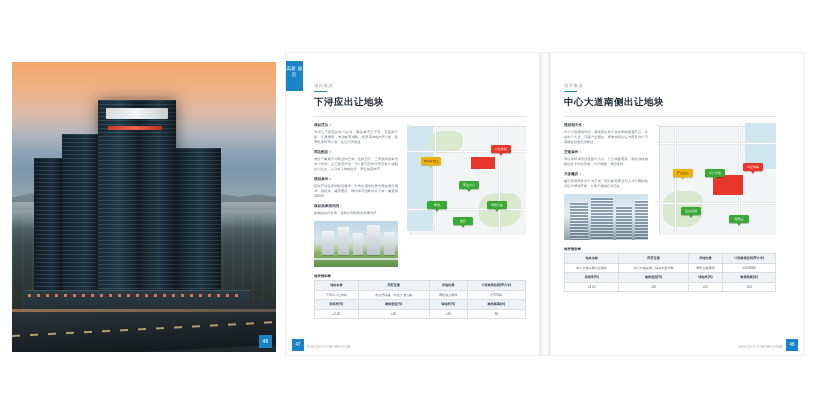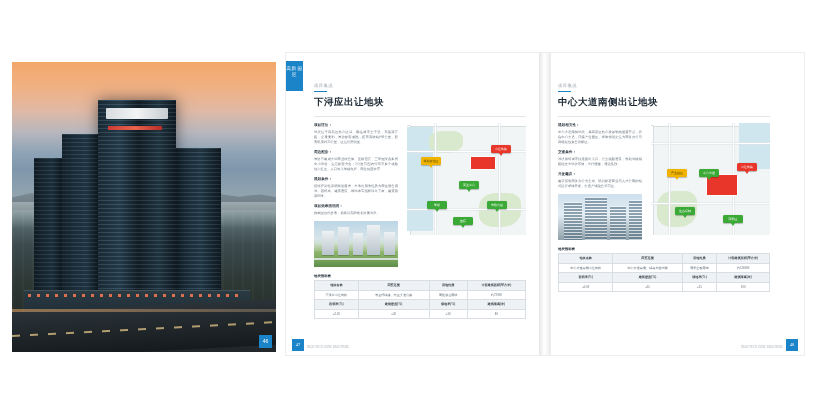--- a/index.html
+++ b/index.html
@@ -197,21 +197,20 @@
     height: 302px;
     background: #ffffff;
     box-shadow: 0 0 0 1px #eceef0;
   }
   .book-page {
     position: absolute;
     top: 0;
     width: 256px;
     height: 302px;
     background: #fff;
-    font-family: Liberation Serif, serif;
   }
   .book-page.left { left: 0; }
   .book-page.right { left: 262px; }
   .gutter {
     position: absolute;
     left: 253px; top: 0;
     width: 12px; height: 302px;
     background: linear-gradient(to right,
       rgba(0,0,0,.10), rgba(0,0,0,.02) 35%, #ffffff 50%, rgba(0,0,0,.03) 65%, rgba(0,0,0,.09));
   }
@@ -225,21 +224,21 @@
     color: #fff;
     font-size: 4.5px;
     line-height: 6px;
     text-align: center;
     padding-top: 5px;
     box-sizing: border-box;
     letter-spacing: .3px;
   }
 
   .pg-inner { position: absolute; left: 28px; top: 30px; width: 212px; }
-  .pg-inner.r { left: 10px; }
+  .pg-inner.r { left: 16px; }
 
   .kicker {
     font-size: 4.2px;
     color: #9aa3ab;
     letter-spacing: .6px;
     margin-bottom: 3px;
   }
   .kicker-rule {
     width: 13px; height: 1px;
     background: #1b84c8;

